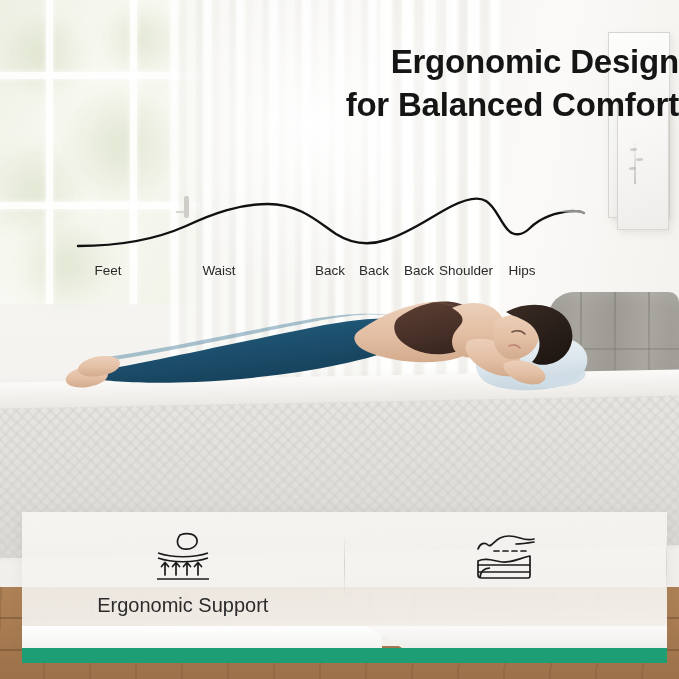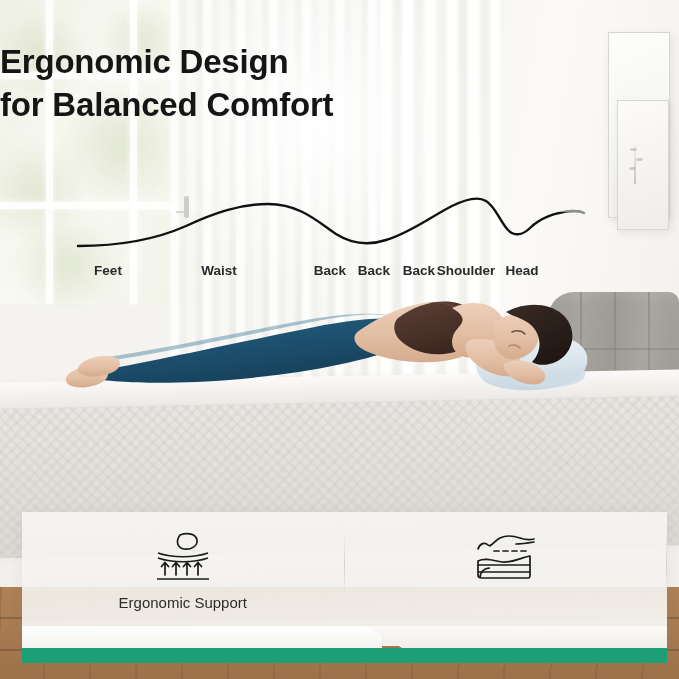--- a/index.html
+++ b/index.html
@@ -111,29 +111,29 @@
       linear-gradient(180deg,#ae8157 0%,#a97c52 40%,#9d7149 100%);
   }
   .floor-seam { position:absolute; left:0; right:0; height:1.5px; background:rgba(86,60,38,.35); }
 
   
   .person { position:absolute; left:0; top:0; width:679px; height:679px; pointer-events:none; }
 
   
   .headline {
     position:absolute; left:0; top:40px; width:679px;
-    text-align:left; color:#151515;
+    text-align:right; color:#151515;
     font-size:33px; font-weight:bold; line-height:1.31;
     letter-spacing:-.2px;
   }
 
   
   .curve-layer { position:absolute; left:0; top:0; width:679px; height:679px; }
 
-  .labels { position:absolute; left:0; top:263px; width:679px; height:22px;font-weight:bold; }
+  .labels { position:absolute; left:0; top:263px; width:679px; height:22px; }
   .labels span {
     position:absolute; font-size:13.5px; color:#2a2a2a; white-space:nowrap;
     transform:translateX(-50%);
   }
 
   
   .panel {
     position:absolute; left:22px; top:512px; width:645px; height:134px;
     background:linear-gradient(178deg, rgba(247,246,243,.93) 0%, rgba(243,242,238,.90) 55%, rgba(250,249,247,.94) 100%);
     box-shadow:0 2px 12px rgba(120,118,110,.10);
@@ -145,21 +145,21 @@
     box-shadow:0 2px 5px rgba(120,118,110,.12);
   }
   .panel-bevel2 {
     position:absolute; left:22px; top:626px; width:360px; height:22px;
     background:linear-gradient(180deg,#ffffff,#f4f3f0);
     clip-path:polygon(0 0, 345px 0, 380px 100%, 0 100%);
   }
   .features { position:absolute; left:22px; top:512px; width:645px; height:114px; display:flex; }
   .feature { flex:1; display:flex; flex-direction:column; align-items:center; justify-content:flex-start; padding-top:18px; }
   .feature .ficon { height:52px; display:flex; align-items:center; justify-content:center; }
-  .feature .flabel { margin-top:12px; font-size:15px; color:#2c2c2c; }
+  .feature .flabel { margin-top:12px; font-size:20px; color:#2c2c2c; }
   .divider { width:1px; height:62px; margin-top:22px; background:linear-gradient(180deg,rgba(190,188,182,0),rgba(185,183,177,.55),rgba(190,188,182,0)); }
 
   .teal-bar {
     position:absolute; left:22px; top:648px; width:645px; height:15px;
   }
 </style>
 </head>
 <body>
 
 <div id="scene">
@@ -322,21 +322,21 @@
     <path d="M548,211 C560,210 572,210 584,213" fill="none" stroke="#f6f5f2" stroke-width="3.2" stroke-linecap="round" opacity=".55"></path>
   </svg>
 
   <div class="labels">
     <span style="left:108px">Feet</span>
     <span style="left:219px">Waist</span>
     <span style="left:330px">Back</span>
     <span style="left:374px">Back</span>
     <span style="left:419px">Back</span>
     <span style="left:466px">Shoulder</span>
-    <span style="left:522px">Head</span>
+    <span style="left:522px">Hips</span>
   </div>
 
   <div class="panel"></div>
 
   <div class="features">
 
     <div class="feature">
       <div class="ficon">
         <svg width="62" height="50" viewBox="0 0 62 50">
 

